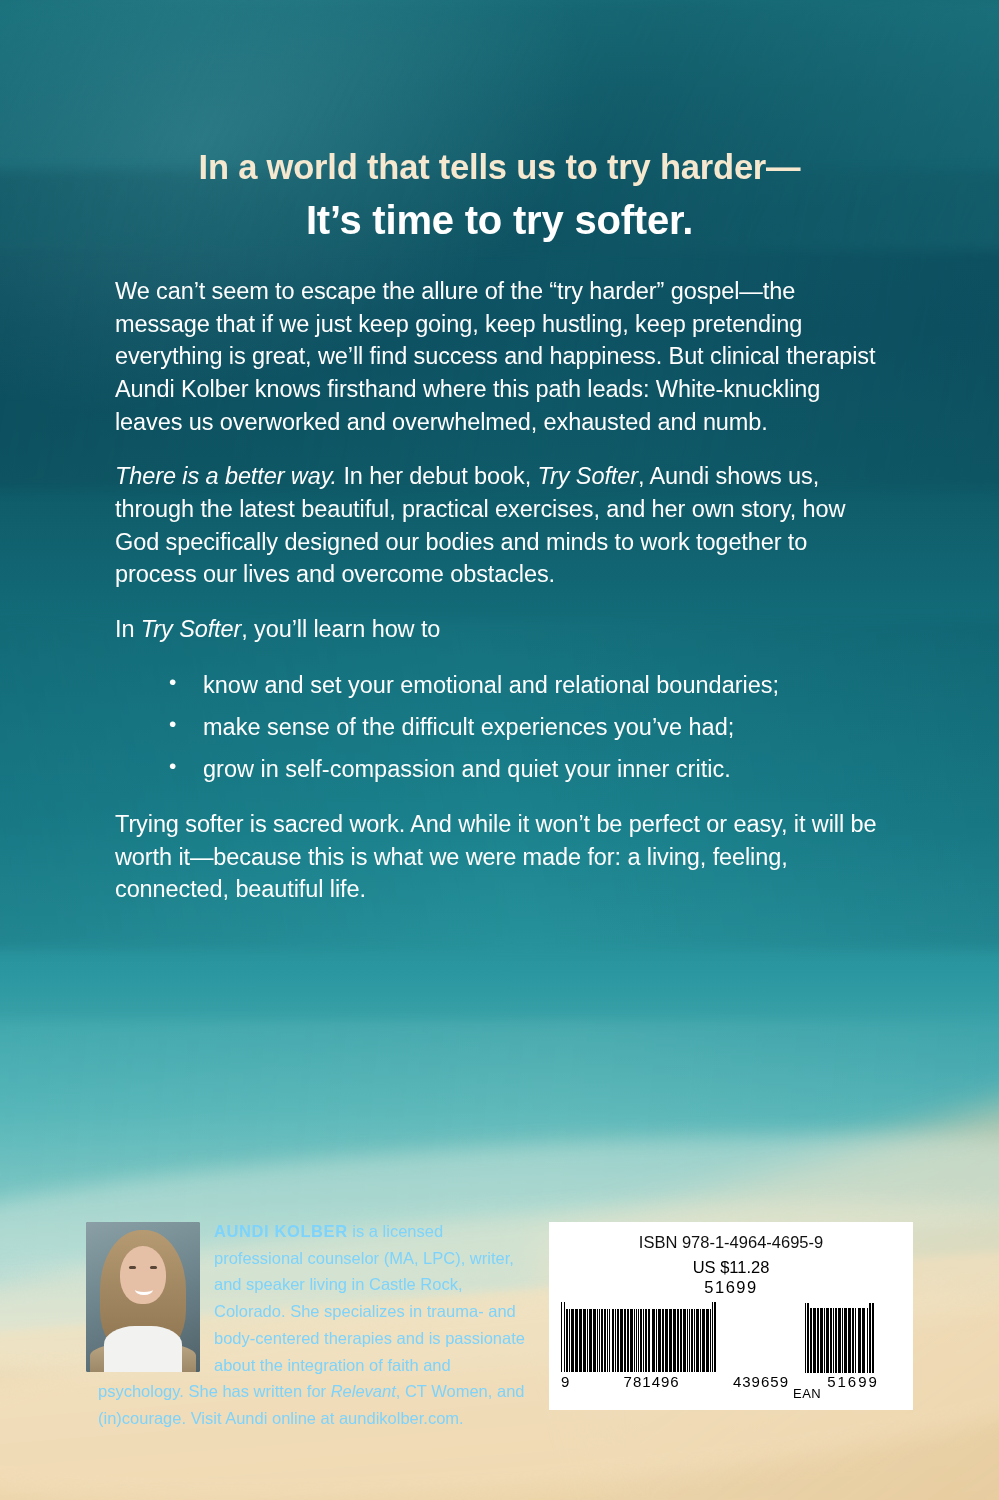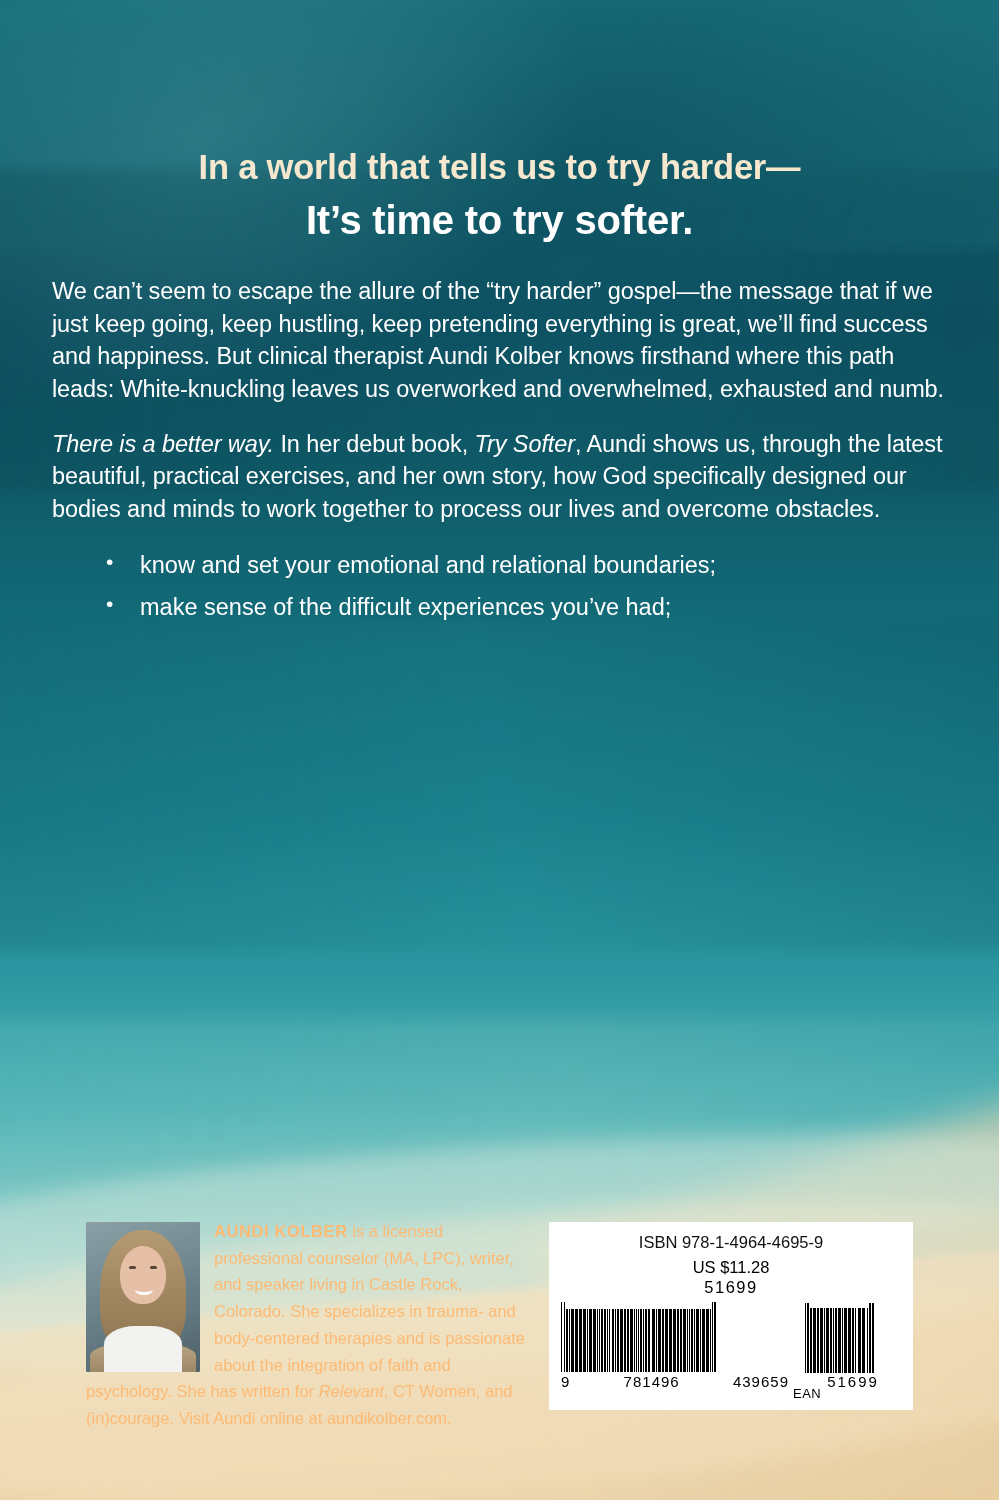--- a/index.html
+++ b/index.html
@@ -105,21 +105,21 @@
     width: 80%;
     height: 520px;
     background: radial-gradient(ellipse at center, rgba(120,200,205,.30), rgba(120,200,205,0) 70%);
     transform: rotate(-18deg);
   }
 
   
   .content {
     position: relative;
     z-index: 5;
-    padding: 0 52px;
+    padding: 0 115px;
     color: #ffffff;
   }
 
   .headline {
     margin: 0;
     padding-top: 146px;
     text-align: center;
     color: #f6e7cf;
     font-weight: bold;
     letter-spacing: -0.2px;
@@ -236,21 +236,22 @@
     position: absolute;
     left: 4px; bottom: 0;
     width: 106px; height: 30px;
     background: linear-gradient(to bottom, #bba784, #9c8867);
     border-radius: 46% 46% 0 0;
   }
 
   .author-text {
     font-size: 16.5px;
     line-height: 1.62;
-    color: #fdba74;
+    color: #7dd3fc;
+    margin-left: 12px;
   }
   .author-text .name {
     font-weight: bold;
     letter-spacing: .6px;
   }
   .author-text em { font-style: italic; }
 
   
   .isbn-block {
     position: absolute;
@@ -341,26 +342,29 @@
       <span class="l1">In a world that tells us to try harder—</span>
       <span class="l3">It’s time to try softer.</span>
     </h1>
 
     <div class="body-copy">
 
       <p class="first">We can’t seem to escape the allure of the “try harder” gospel—the message that if we just keep going, keep hustling, keep pretending everything is great, we’ll find success and happiness. But clinical therapist Aundi Kolber knows firsthand where this path leads: White-knuckling leaves us overworked and overwhelmed, exhausted and numb.</p>
 
       <p><em>There is a better way.</em><span> In her debut book, </span><em>Try Softer</em><span>, Aundi shows us, through the latest beautiful, practical exercises, and her own story, how God specifically designed our bodies and minds to work together to process our lives and overcome obstacles.</span></p>
 
+      <p><span>In </span><em>Try Softer</em><span>, you’ll learn how to</span></p>
 
       <ul class="learn-list">
         <li>know and set your emotional and relational boundaries;</li>
         <li>make sense of the difficult experiences you’ve had;</li>
+        <li>grow in self-compassion and quiet your inner critic.</li>
       </ul>
 
+      <p>Trying softer is sacred work. And while it won’t be perfect or easy, it will be worth it—because this is what we were made for: a living, feeling, connected, beautiful life.</p>
 
     </div>
   </div>
 
   <div class="author-block">
     <div class="author-photo">
       <div class="photo-bg"></div>
       <div class="photo-hair"></div>
       <div class="photo-face"></div>
       <div class="photo-eye l"></div>

